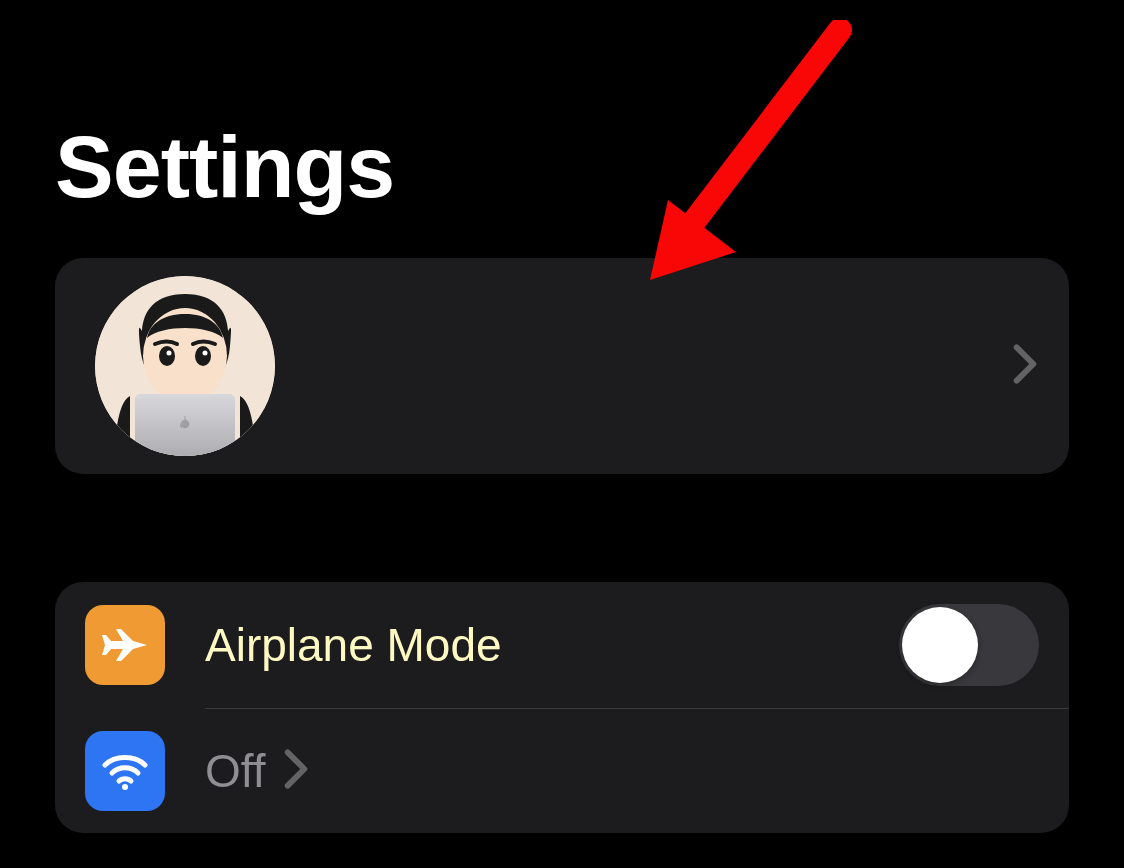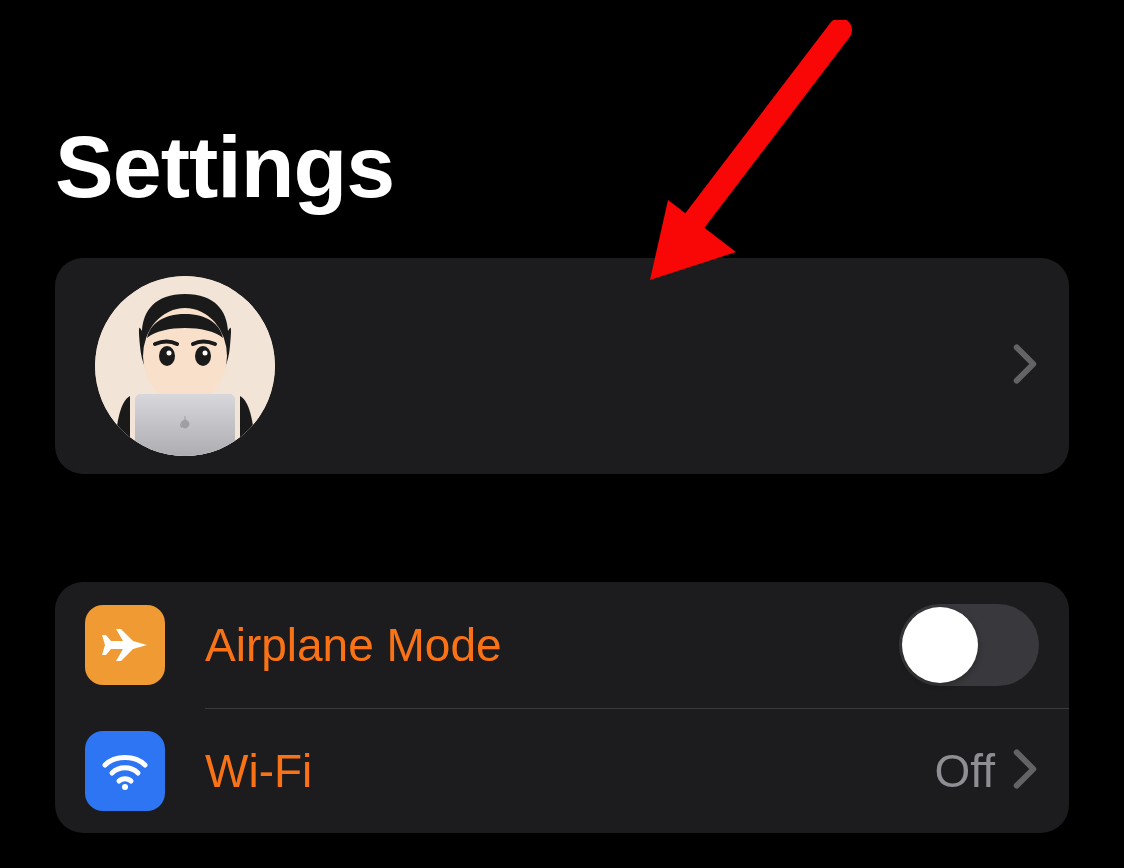--- a/index.html
+++ b/index.html
@@ -101,21 +101,21 @@
 
     .setting-icon svg {
       width: 52px;
       height: 52px;
     }
 
     .setting-label {
       flex: 1;
       font-size: 46px;
       font-weight: 400;
-      color: #f97316;
+      color: #fef9c3;
     }
 
     .setting-value {
       font-size: 46px;
       font-weight: 400;
       color: #8e8e93;
       margin-right: 16px;
     }
 
     .toggle {
@@ -216,21 +216,20 @@
 
   <div class="setting-row">
     <div class="setting-icon icon-wifi">
       <svg viewBox="0 0 52 52" fill="none">
         <path d="M 6 20 C 16 10 36 10 46 20" stroke="#ffffff" stroke-width="5" stroke-linecap="round"></path>
         <path d="M 13 28 C 20 21 32 21 39 28" stroke="#ffffff" stroke-width="5" stroke-linecap="round"></path>
         <path d="M 20 36 C 23 33 29 33 32 36" stroke="#ffffff" stroke-width="5" stroke-linecap="round"></path>
         <circle cx="26" cy="42" r="3" fill="#ffffff"></circle>
       </svg>
     </div>
-    <div class="setting-label">Wi-Fi</div>
     <div class="setting-value">Off</div>
     <div class="chevron">
       <svg viewBox="0 0 14 24" fill="none">
         <path d="M 2 2 L 12 12 L 2 22" stroke="#636366" stroke-width="3.5" stroke-linecap="round" stroke-linejoin="round"></path>
       </svg>
     </div>
   </div>
 </div>
 
 <div class="annotation-arrow">

